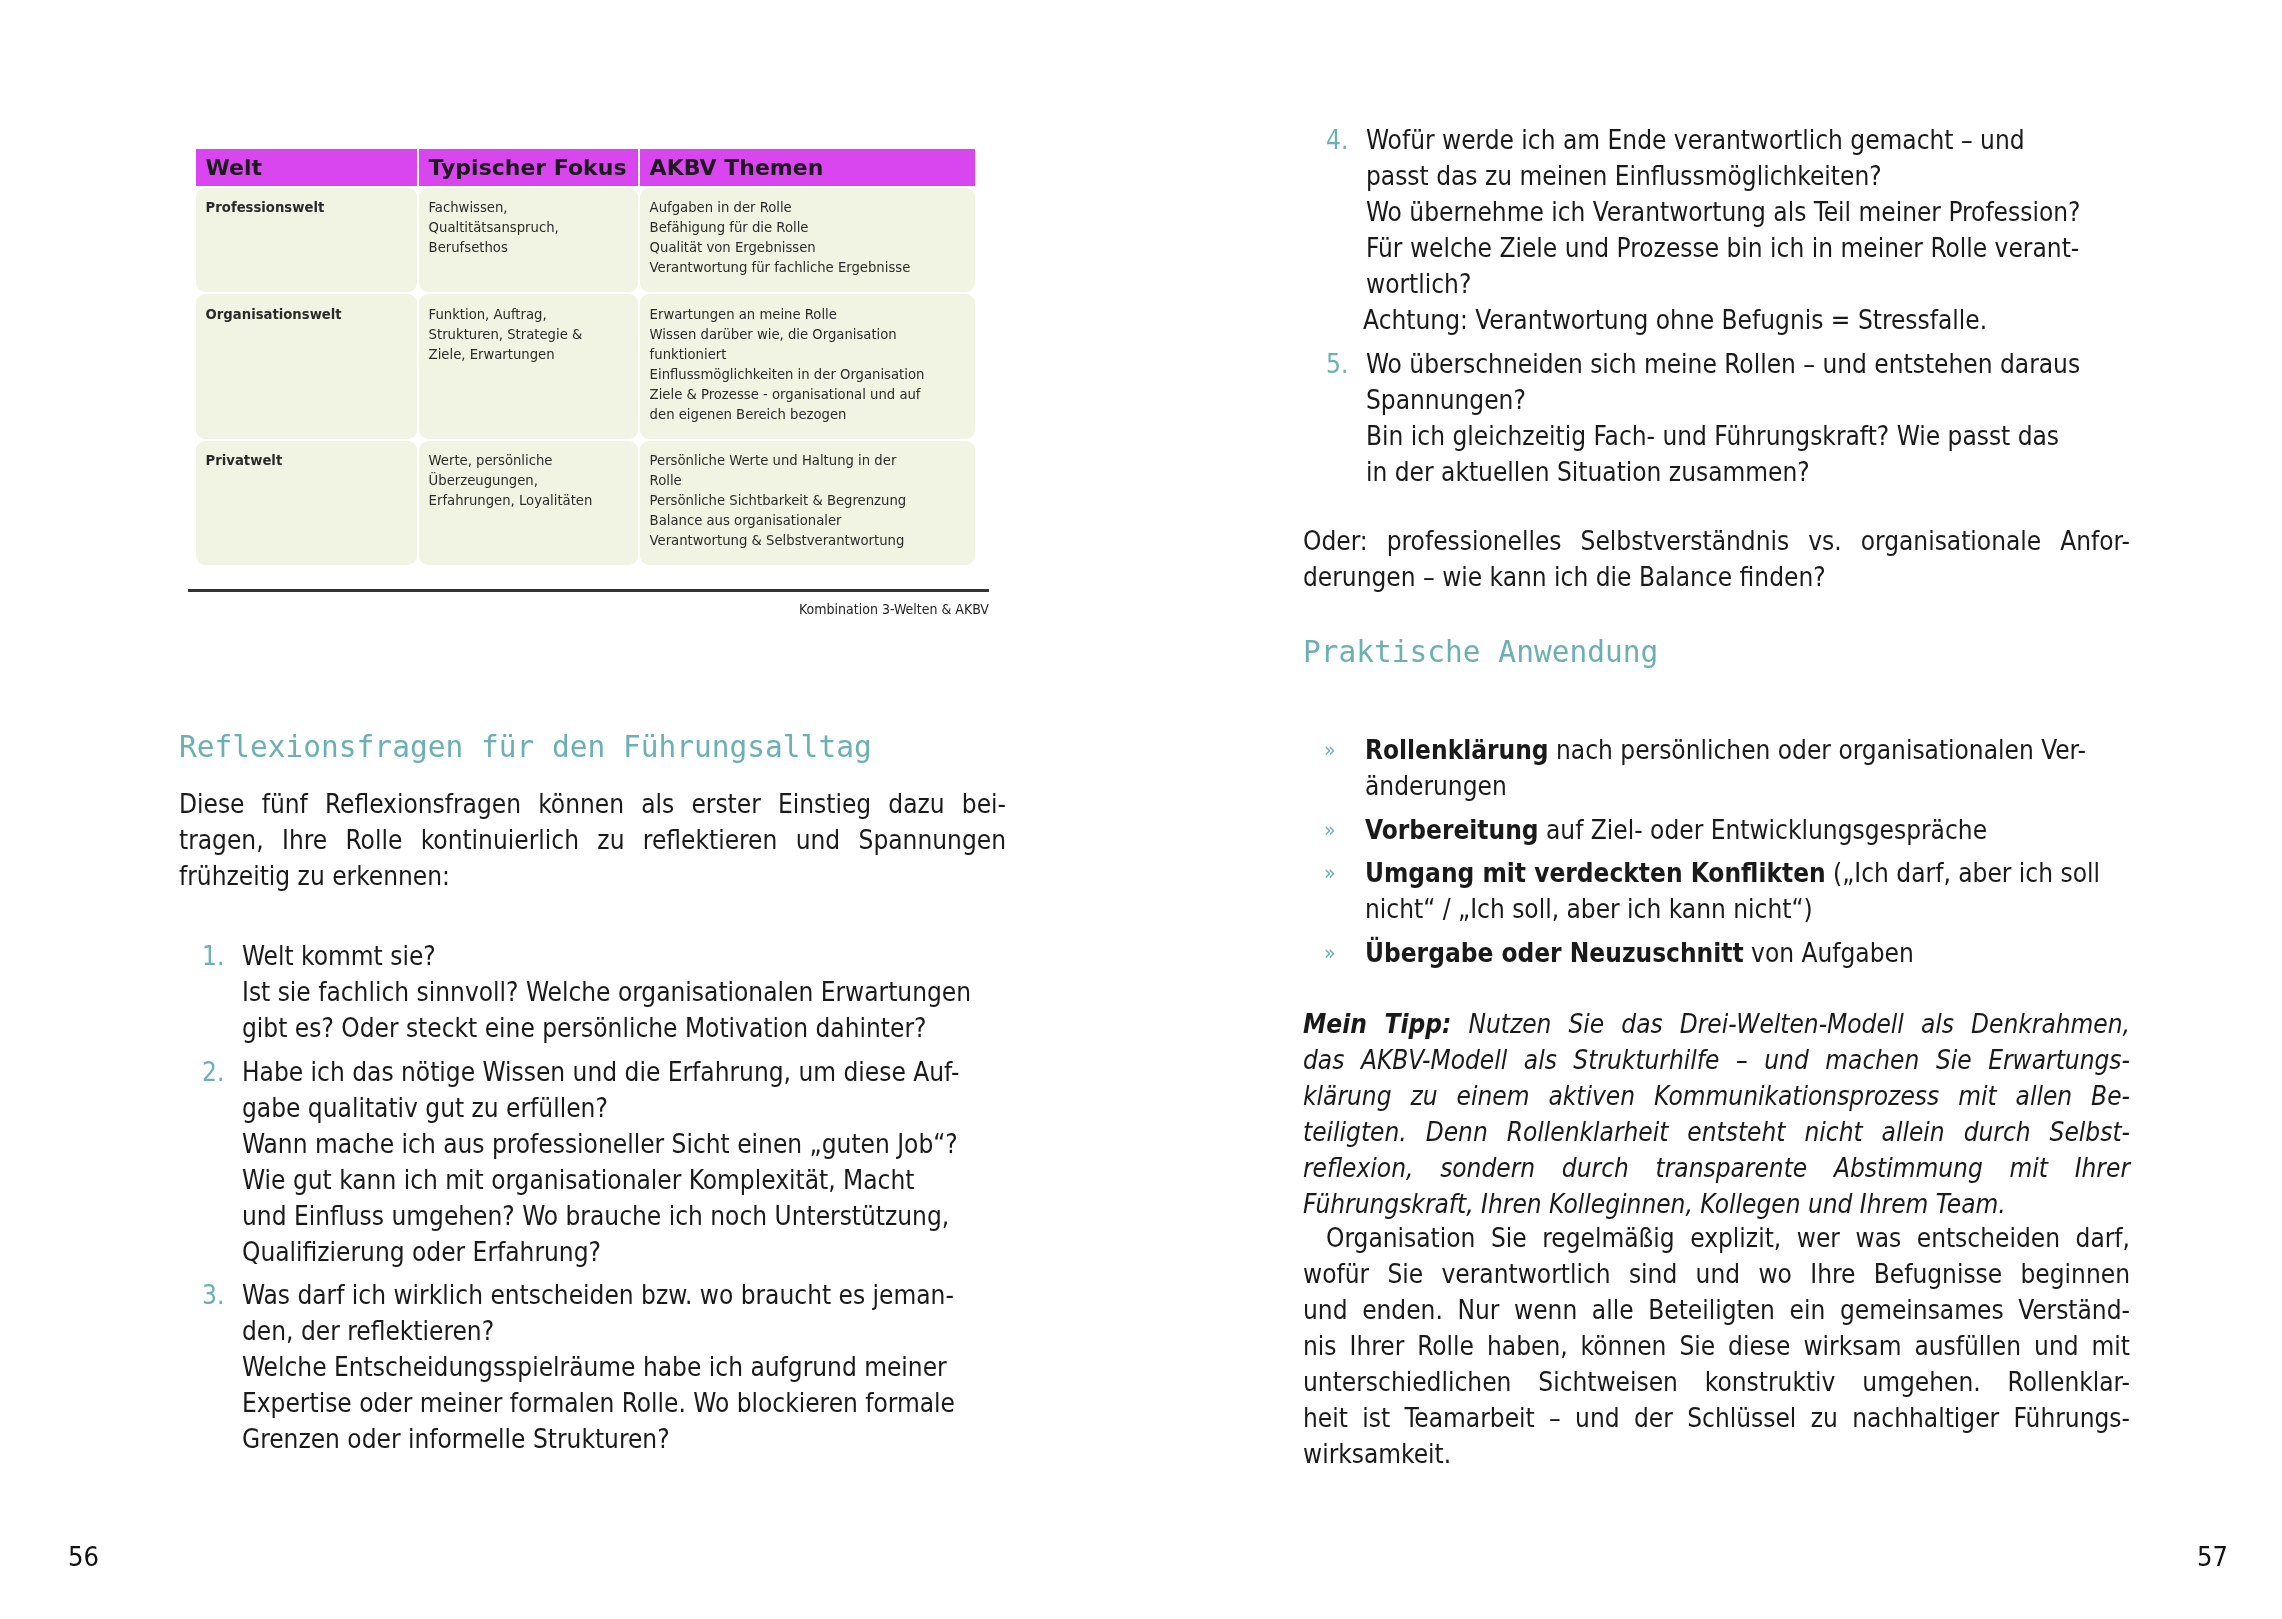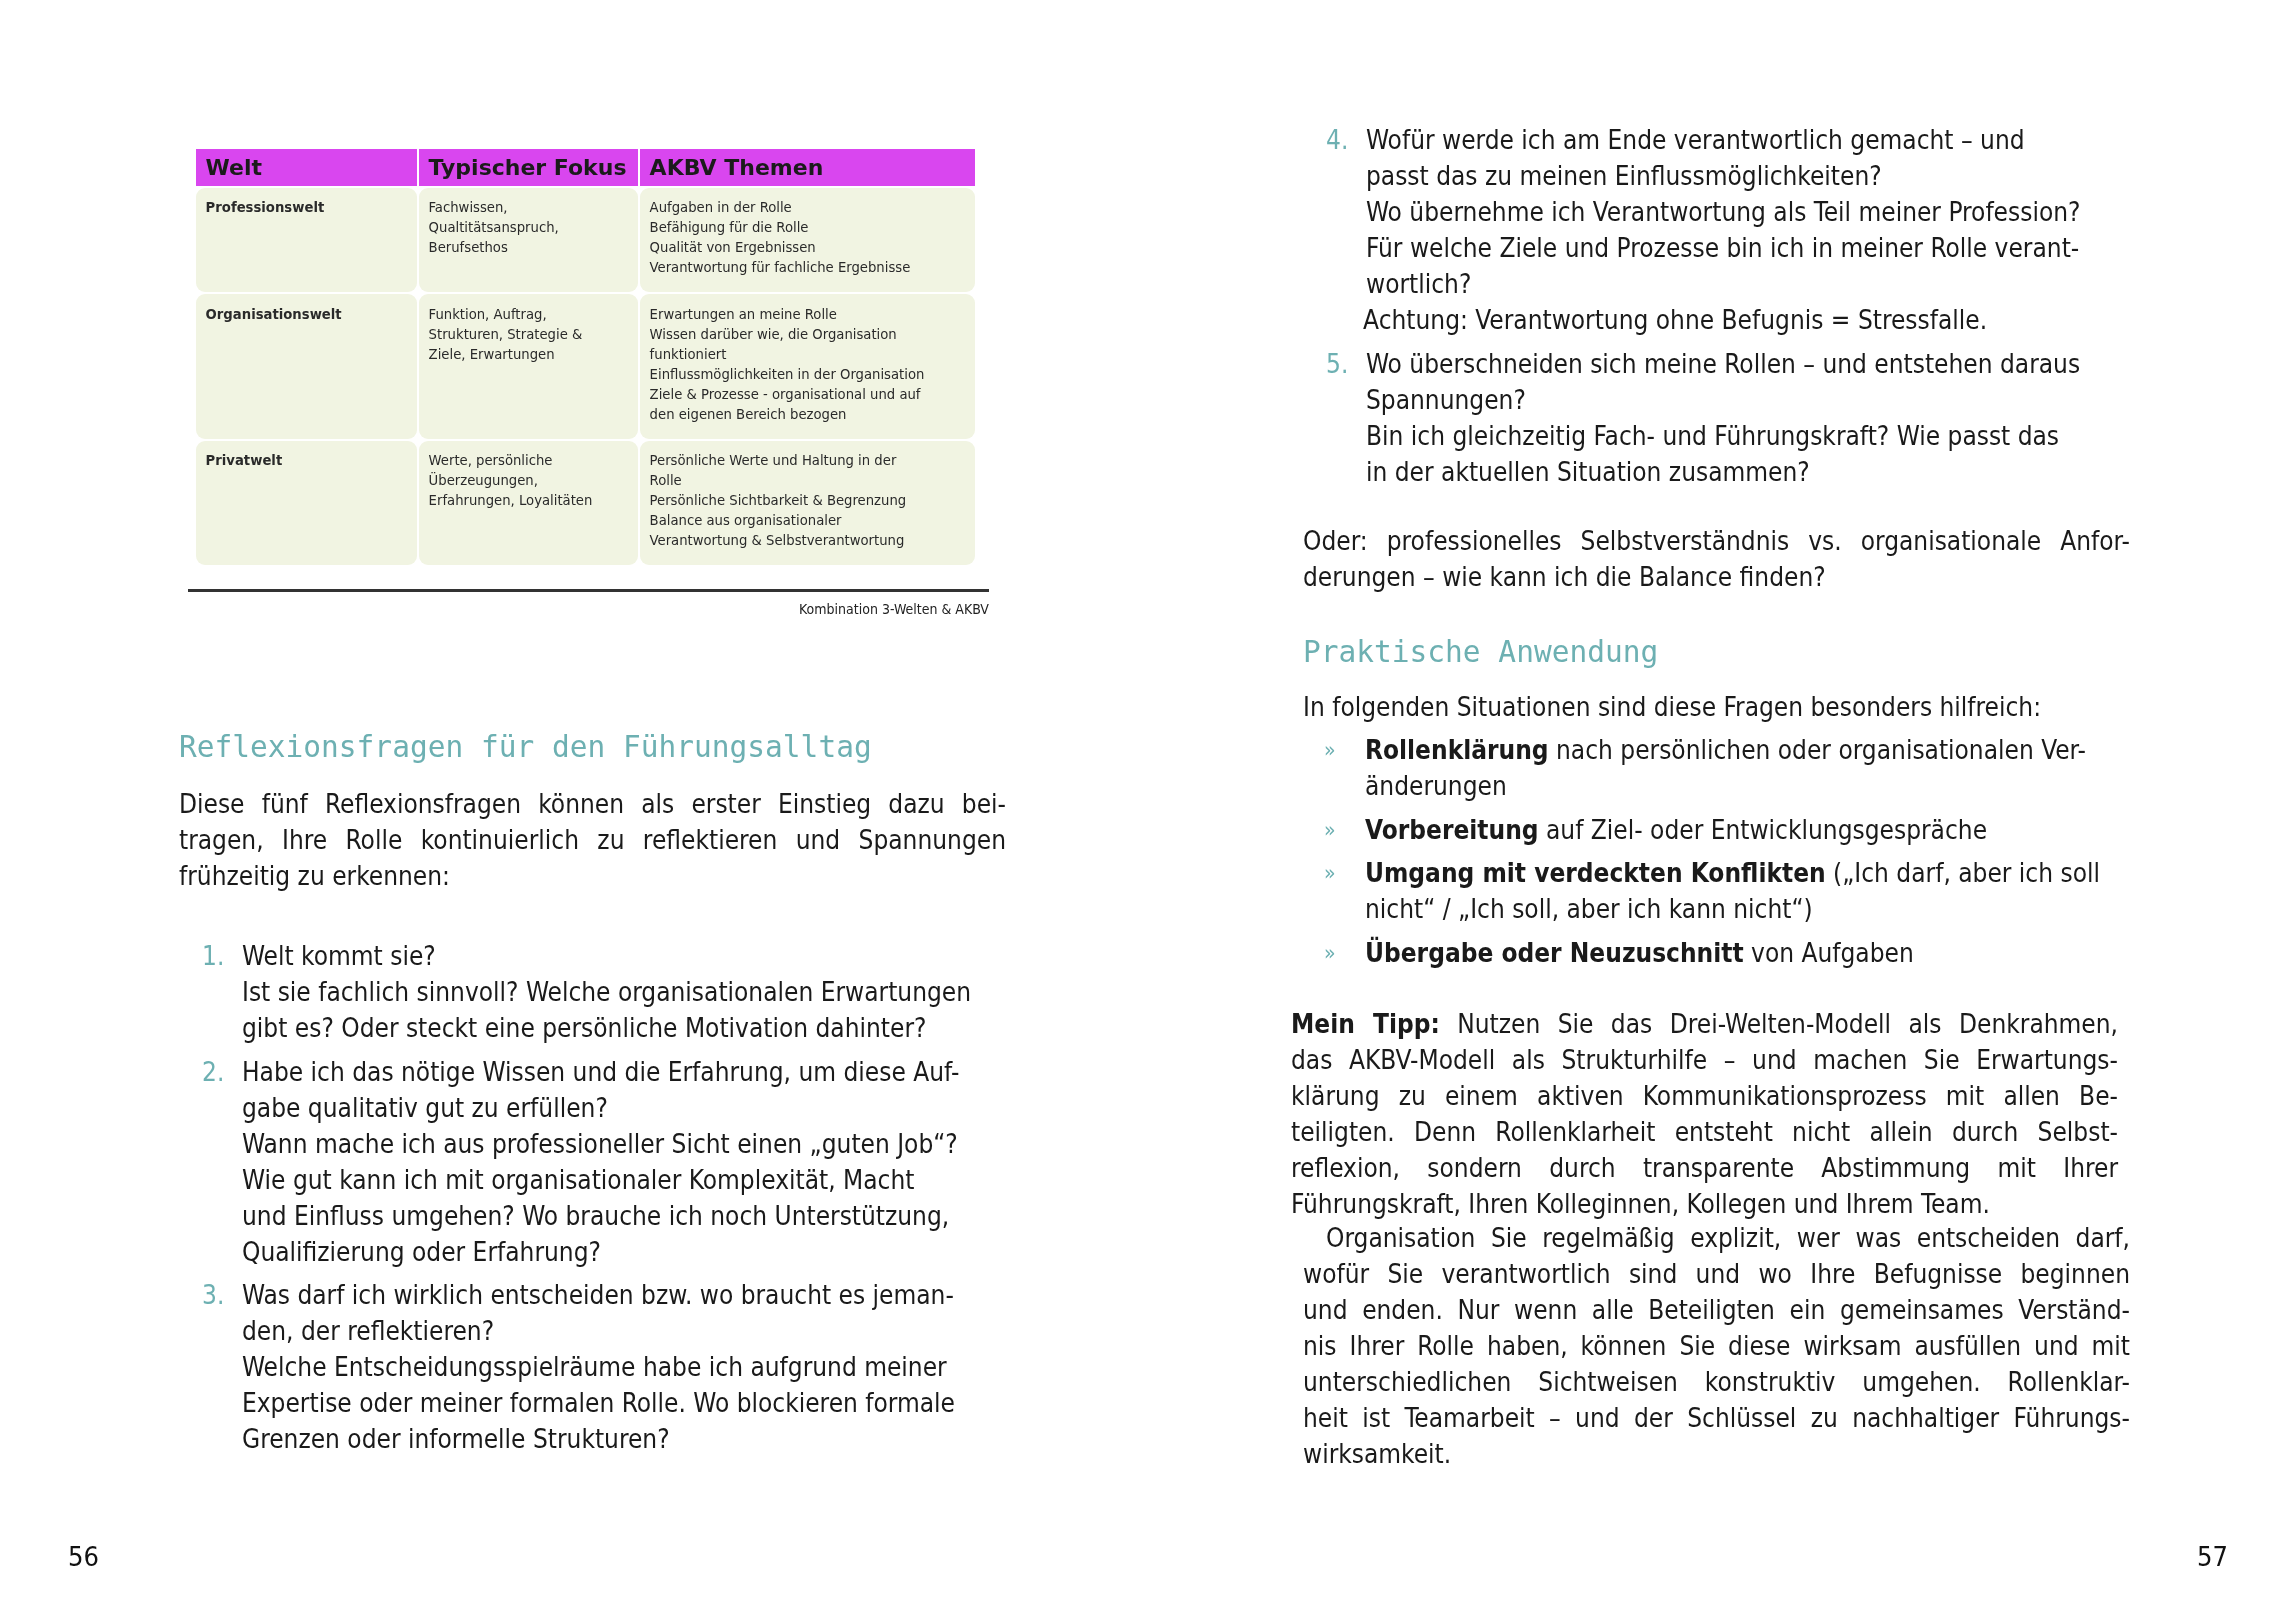--- a/index.html
+++ b/index.html
@@ -167,23 +167,20 @@
     </li>
   </ol>
 
   <p class="para" style="left:162px; top:523px; width:827px;">
     <span class="jline">Oder: professionelles Selbstverständnis vs. organisationale Anfor-</span>
     <span class="line">derungen – wie kann ich die Balance finden?</span>
   </p>
 
   <h2 class="section" style="left:162px; top:635px;">Praktische Anwendung</h2>
 
-  <p class="para" style="left:162px; top:689px; width:837px;">
-    <span class="line">In folgenden Situationen sind diese Fragen besonders hilfreich:</span>
-  </p>
 
   <ul class="bullets" style="left:162px; top:732px; width:837px;">
     <li>
       <span class="bullet">»</span>
       <span class="line"><b>Rollenklärung</b><span> nach persönlichen oder organisationalen Ver-</span></span>
       <span class="line">änderungen</span>
     </li>
     <li>
       <span class="bullet">»</span>
       <span class="line"><b>Vorbereitung</b><span> auf Ziel- oder Entwicklungsgespräche</span></span>
@@ -192,21 +189,21 @@
       <span class="bullet">»</span>
       <span class="line"><b>Umgang mit verdeckten Konflikten</b><span> („Ich darf, aber ich soll</span></span>
       <span class="line">nicht“ / „Ich soll, aber ich kann nicht“)</span>
     </li>
     <li>
       <span class="bullet">»</span>
       <span class="line"><b>Übergabe oder Neuzuschnitt</b><span> von Aufgaben</span></span>
     </li>
   </ul>
 
-  <p class="para" style="left:150px; top:1006px; width:827px;">
+  <p class="para" style="left:162px; top:1006px; width:827px;font-style:italic;">
     <span class="jline"><b>Mein Tipp:</b><span> Nutzen Sie das Drei-Welten-Modell als Denkrahmen,</span></span>
     <span class="jline">das AKBV-Modell als Strukturhilfe – und machen Sie Erwartungs-</span>
     <span class="jline">klärung zu einem aktiven Kommunikationsprozess mit allen Be-</span>
     <span class="jline">teiligten. Denn Rollenklarheit entsteht nicht allein durch Selbst-</span>
     <span class="jline">reflexion, sondern durch transparente Abstimmung mit Ihrer</span>
     <span class="line">Führungskraft, Ihren Kolleginnen, Kollegen und Ihrem Team.</span>
   </p>
 
   <p class="para" style="left:162px; top:1220px; width:827px;">
     <span class="jline" style="padding-left:23px;">Organisation Sie regelmäßig explizit, wer was entscheiden darf,</span>

